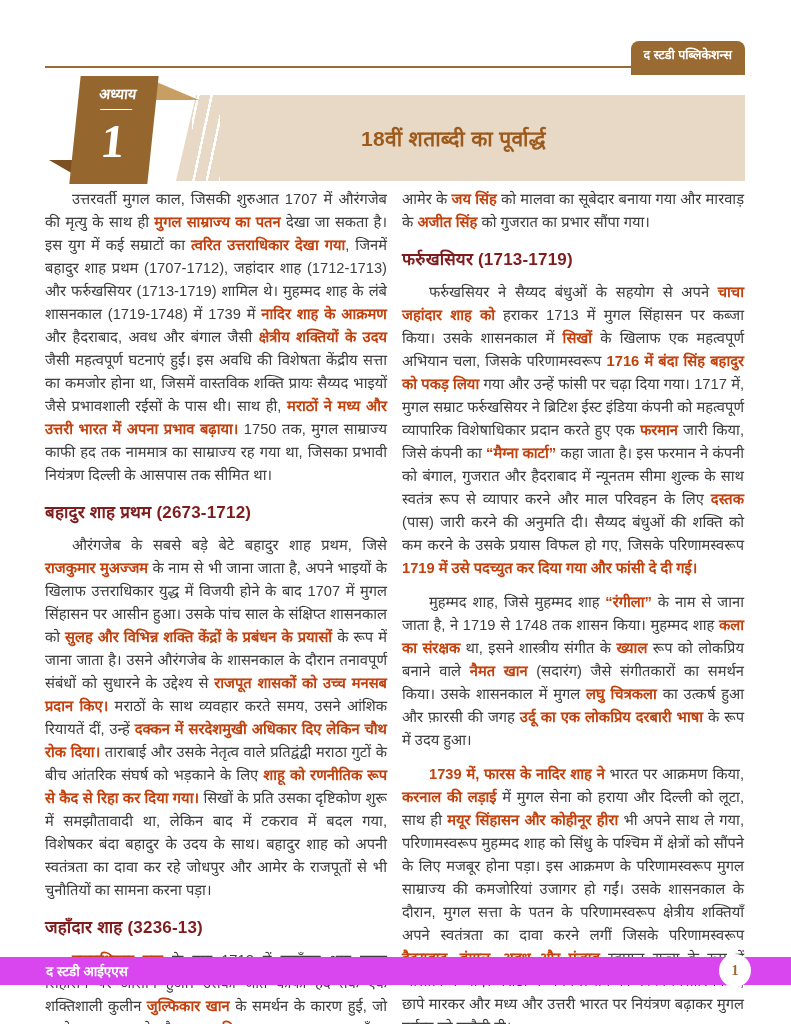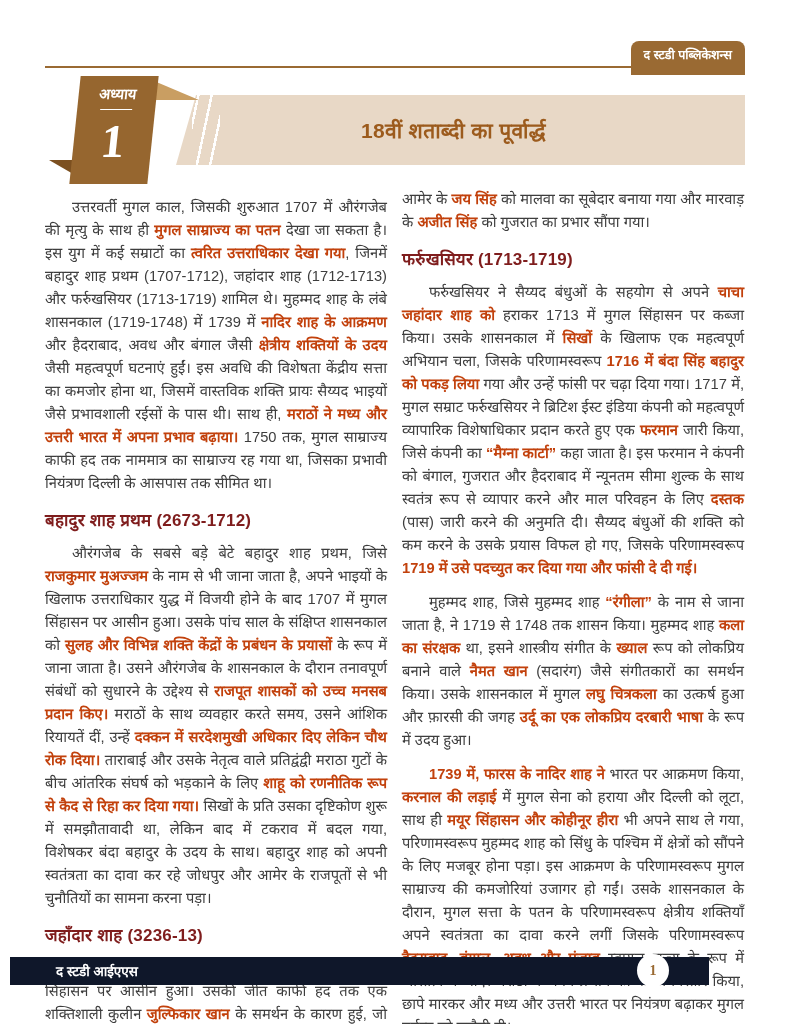--- a/index.html
+++ b/index.html
@@ -9,21 +9,21 @@
   }
   
   .publisher-badge {
     position:absolute; top:41px; right:46px; background:#9a6a33; color:#fff;
     font-size:12.5px; font-weight:bold; padding:5px 13px 12px; border-radius:8px 8px 0 0;
   }
   .header-rule { position:absolute; top:66px; left:45px; width:700px; border-top:2px solid #9a6a33; }
 
   .chapter-row { position:absolute; top:76px; left:45px; width:700px; height:112px; }
   .banner {
-    position:absolute; left:117px; top:19px; height:70px; width:583px; background:#e8d8c6;
+    position:absolute; left:117px; top:19px; height:86px; width:583px; background:#e8d8c6;
     clip-path:polygon(34px 0, 100% 0, 100% 100%, 14px 100%);
     display:flex; align-items:center; justify-content:center;
   }
   .banner-stripes {
     position:absolute; left:30px; top:0; bottom:0; width:28px;
     background:repeating-linear-gradient(102deg, transparent 0 5px, #ffffff 5px 7.5px, transparent 7.5px 13px);
   }
   .chapter-title { color:#9c5b1d; font-size:21px; font-weight:bold; letter-spacing:.3px; position:relative; }
   .fold-triangle {
     position:absolute; left:4px; top:84px; width:0; height:0; z-index:1;
@@ -43,28 +43,28 @@
     color:#fff; font-family:"Liberation Serif","DejaVu Serif",serif;
     font-size:47px; font-weight:bold; line-height:1; margin-top:8px;
   }
 
   
   .columns { position:absolute; top:188px; left:45px; width:700px; display:flex; gap:15px; }
   .col { width:342px; }
   .para {
     font-size:14.7px; line-height:23px; text-align:justify; color:#3d3d3d; margin:0 0 11px;
   }
-  .para.indent { text-indent:27px;margin-top:8px; }
+  .para.indent { text-indent:27px; }
   .para b { color:#c2410c; }
   .sub-heading {
     font-size:17px; color:#7f1d1d; font-weight:bold; margin:13px 0 11px; letter-spacing:.2px;
   }
 
   
-  .footer { position:absolute; top:957px; left:0; width:699px; height:28px; background:#0f172a;margin-left:10px; }
+  .footer { position:absolute; top:957px; left:0; width:791px; height:28px; background:#d946ef; }
   .footer-brand {
     position:absolute; left:46px; top:50%; transform:translateY(-50%);
     color:#fff; font-size:13.5px; font-weight:bold;
   }
   .page-circle {
     position:absolute; right:40px; top:-3px; width:32px; height:33px; background:#fff;
     border-radius:50%; color:#9a6a33; font-weight:bold; font-size:14px;
     display:flex; align-items:center; justify-content:center;
     font-family:"Liberation Serif","DejaVu Serif",serif;
   }

